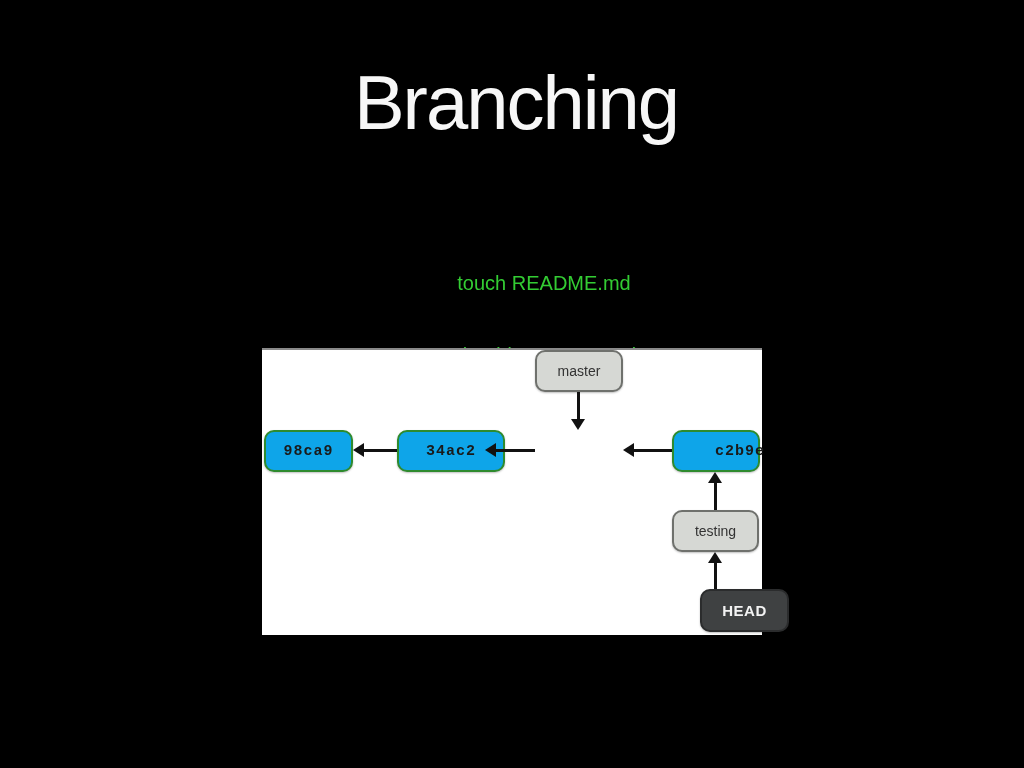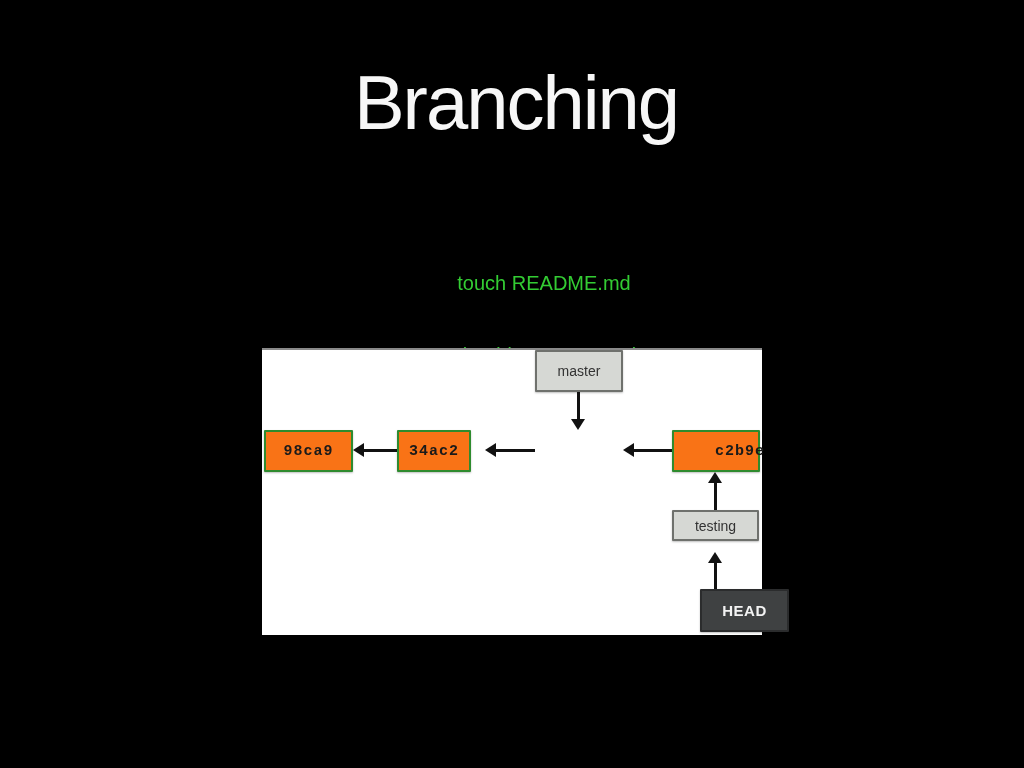--- a/index.html
+++ b/index.html
@@ -60,28 +60,28 @@
     content: "";
     position: absolute;
     top: 0; left: 0; right: 0;
     height: 2px;
     background: #8a8a8a;
   }
 
   .box {
     position: absolute;
     box-sizing: border-box;
-    border-radius: 1px;
+    border-radius: 10px;
     display: flex;
     align-items: center;
     justify-content: center;
     box-shadow: 0 1px 2px rgba(0,0,0,0.25);
   }
   .commit {
-    background: #f97316;
+    background: #0ea5e9;
     border: 2px solid #2e8b2e;
     font-family: "Liberation Mono", "DejaVu Sans Mono", monospace;
     font-weight: bold;
     font-size: 15px;
     letter-spacing: 1px;
     color: #1a1a1a;
   }
   .branch {
     background: #d6d8d4;
     border: 2px solid #6f716d;
@@ -94,25 +94,25 @@
     border: 2px solid #2b2c2d;
     font-family: "Liberation Sans", sans-serif;
     font-weight: bold;
     font-size: 15px;
     letter-spacing: 0.5px;
     color: #f2f2f2;
     margin-left: 28px;
   }
 
   .c0 { left: 2px;   top: 82px;  width: 89px; height: 42px; }
-  .c1 { left: 135px; top: 82px;  width: 74px; height: 42px; }
+  .c1 { left: 135px; top: 82px;  width: 108px; height: 42px; }
   .c2 { left: 273px; top: 82px;  width: 88px; height: 42px; }
   .c3 { left: 410px; top: 82px;  width: 88px; height: 42px; padding-left: 48px; }
   .master  { left: 273px; top: 2px;   width: 88px; height: 42px; }
-  .testing { left: 410px; top: 162px; width: 87px; height: 31px; }
+  .testing { left: 410px; top: 162px; width: 87px; height: 42px; }
   .head    { left: 410px; top: 241px; width: 89px; height: 43px; }
 
   
   .harrow {
     position: absolute;
     height: 3px;
     background: #111111;
   }
   .harrow::before {
     content: "";

